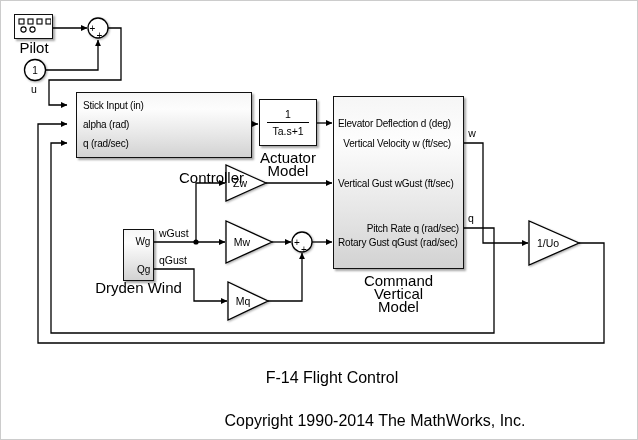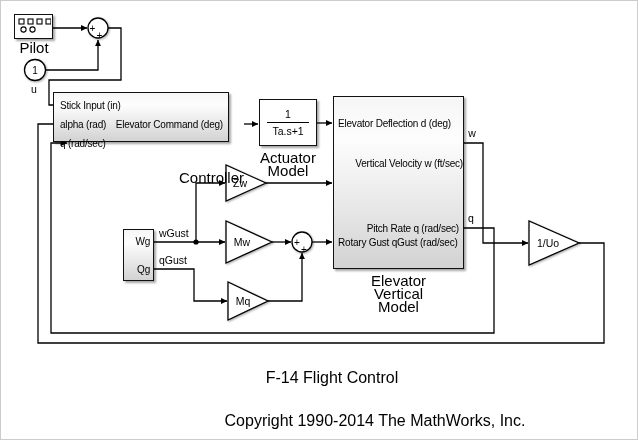--- a/index.html
+++ b/index.html
@@ -102,55 +102,56 @@
       <rect x="2" y="2" width="5" height="5" fill="#fff" stroke="#000" stroke-width="1.1"></rect>
       <rect x="11" y="2" width="5" height="5" fill="#fff" stroke="#000" stroke-width="1.1"></rect>
       <rect x="20" y="2" width="5" height="5" fill="#fff" stroke="#000" stroke-width="1.1"></rect>
       <rect x="29" y="2" width="5" height="5" fill="#fff" stroke="#000" stroke-width="1.1"></rect>
       <circle cx="6.5" cy="12.5" r="2.6" fill="#fff" stroke="#000" stroke-width="1.1"></circle>
       <circle cx="15.5" cy="12.5" r="2.6" fill="#fff" stroke="#000" stroke-width="1.1"></circle>
     </svg>
   </div>
   <div class="block-label" style="left:11px; top:40px; width:44px;">Pilot</div>
 
-  <div class="block grad" style="left:52px; top:91px; width:176px; height:50px;">
+  <div class="block grad" style="left:75px; top:91px; width:176px; height:66px;">
     <div class="port-label" style="left:6px; top:7px;">Stick Input (in)</div>
     <div class="port-label" style="left:6px; top:26px;">alpha (rad)</div>
     <div class="port-label" style="left:6px; top:45px;">q (rad/sec)</div>
-    <div class="port-label" style="right:5px; top:26px;">Elevator Command (deg)</div>
   </div>
   <div class="block-label" style="left:67px; top:170px; width:176px;text-align:right;">Controller</div>
 
   <div class="block white" style="left:258px; top:98px; width:58px; height:47px;">
     <div class="frac">
       <span>1</span>
       <span class="bar"></span>
       <span>Ta.s+1</span>
     </div>
   </div>
   <div class="block-label" style="left:251px; top:150px; width:72px;">
     <div>Actuator</div>
     <div>Model</div>
   </div>
 
   <div class="block grad" style="left:332px; top:95px; width:131px; height:173px;">
     <div class="port-label" style="left:4px; top:21px;">Elevator Deflection d (deg)</div>
-    <div class="port-label" style="right:0; top:41px;margin-top:20px;">Vertical Velocity w (ft/sec)</div>
+    <div class="port-label" style="right:12px; top:41px;">Vertical Velocity w (ft/sec)</div>
+    <div class="port-label" style="left:4px; top:81px;">Vertical Gust wGust (ft/sec)</div>
     <div class="port-label" style="right:4px; top:126px;">Pitch Rate q (rad/sec)</div>
     <div class="port-label" style="left:4px; top:140px;">Rotary Gust qGust (rad/sec)</div>
   </div>
   <div class="block-label" style="left:332px; top:273px; width:131px;">
-    <div>Elevator</div>
+    <div>Command</div>
     <div>Vertical</div>
     <div>Model</div>
   </div>
 
   <div class="block grad" style="left:122px; top:228px; width:31px; height:52px;padding-left:20px;">
     <div class="port-label" style="right:3px; top:6px;">Wg</div>
     <div class="port-label" style="right:3px; top:34px;">Qg</div>
   </div>
   <div class="block-label" style="left:87px; top:280px; width:101px;">
+    <div>Dryden Wind</div>
   </div>
 
   <div class="fullwidth-text" style="top:368px;">F-14 Flight Control</div>
   <div class="fullwidth-text" style="top:411px;margin-left:43px;">Copyright 1990-2014 The MathWorks, Inc.</div>
 
 </div>
 
 </body></html>

